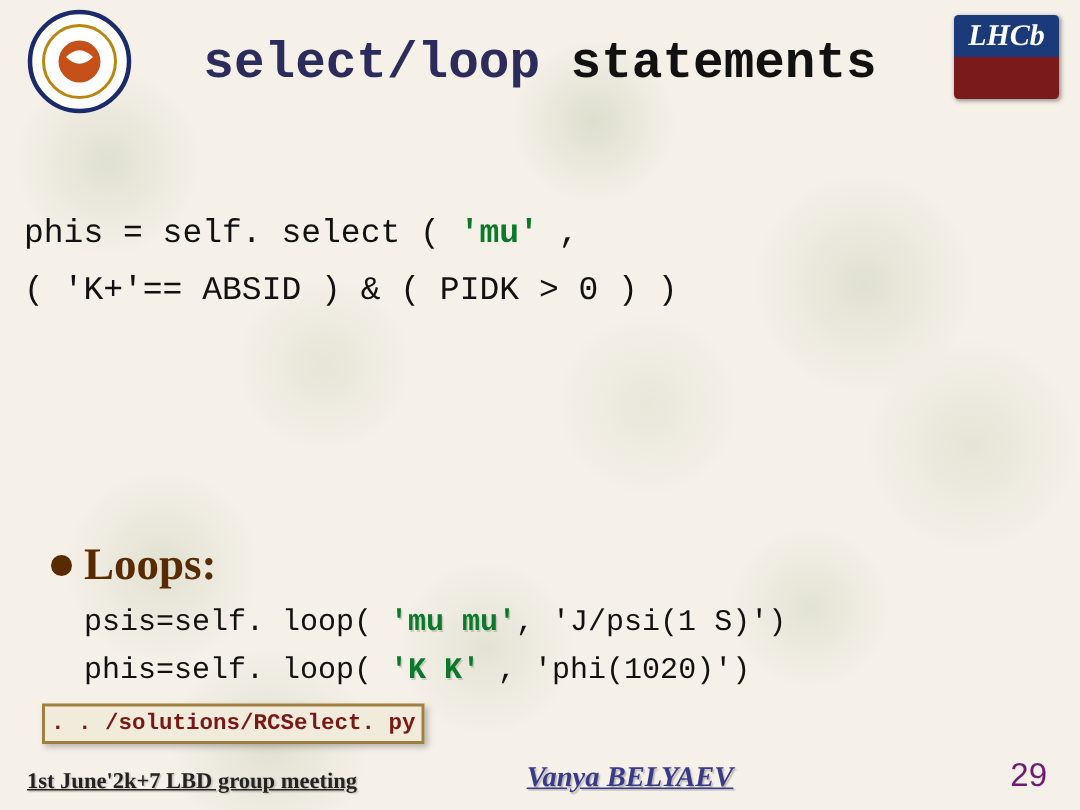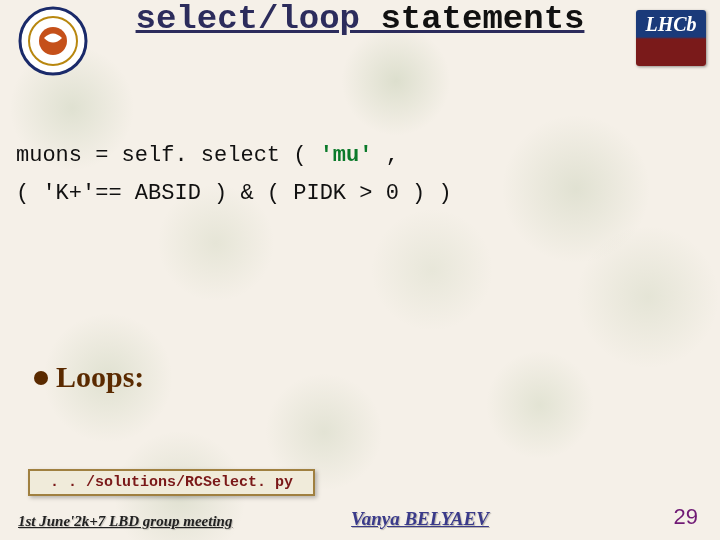--- a/index.html
+++ b/index.html
@@ -59,25 +59,25 @@
     right: 0;
     text-align: center;
     color: #fff;
     font-family: Georgia, serif;
     font-style: italic;
     font-weight: bold;
     font-size: 20px;
   }
   .title {
     text-align: center;
+    padding-top: 24px;
     font-family: "Courier New", monospace;
     font-weight: bold;
     font-size: 34px;
     color: #2c2c5c;
-    text-decoration: underline;
   }
   .title .black { color: #111; }
   .ref-badge {
     position: absolute;
     top: 98px;
     right: 62px;
     background: #fff;
     border: 2px solid #a08040;
     padding: 2px 10px 3px 10px;
     font-family: "Times New Roman", serif;
@@ -129,33 +129,32 @@
     color: #0a7a2a;
     font-weight: bold;
     text-shadow: 1px 1px 0 rgba(0,0,0,0.15);
   }
   .filebox {
     position: absolute;
     left: 28px;
     bottom: 44px;
     background: #f0ebda;
     border: 2px solid #a08040;
-    padding: 3px 20px;
+    padding: 3px 4px;
     font-family: "Courier New", monospace;
     font-weight: bold;
     font-size: 15px;
     color: #7a1818;
     box-shadow: 2px 2px 4px rgba(0,0,0,0.25);
   }
   .footer-left {
     position: absolute;
     left: 18px;
     bottom: 10px;
     font-family: "Times New Roman", serif;
-    font-style: italic;
     font-weight: bold;
     font-size: 15px;
     color: #222;
     text-decoration: underline;
     text-shadow: 1px 1px 1px rgba(0,0,0,0.2);
   }
   .footer-center {
     position: absolute;
     left: 0;
     right: 0;
@@ -197,27 +196,31 @@
   </div>
 
   <div class="logo-right"></div>
 
   <div class="title">
     <span>select/loop</span><span class="black"> statements</span>
   </div>
 
 
   <div class="code">
-    <div><span>muons = self. select ( </span><span class="green">'mu'</span><span> ,</span></div>
+    <div><span>phis = self. select ( </span><span class="green">'mu'</span><span> ,</span></div>
     <div style="height:6px"></div>
     <div>        ( 'K+'== ABSID ) &amp; ( PIDK &gt; 0 )   )</div>
   </div>
 
   <div class="loops">
     <span class="loops-bullet"></span><span class="loops-title">Loops:</span>
+    <div class="loops-code">
+      <div><span>psis=self. loop( </span><span class="hl">'mu mu'</span><span>, 'J/psi(1 S)')</span></div>
+      <div><span> phis=self. loop( </span><span class="hl">'K K'</span><span> ,  'phi(1020)')</span></div>
+    </div>
   </div>
 
   <div class="filebox">. . /solutions/RCSelect. py</div>
 
   <div class="footer-left">1st June'2k+7  LBD group meeting</div>
   <div class="footer-center"><span>Vanya  BELYAEV</span></div>
   <div class="pagenum">29</div>
 
 </div>
 

